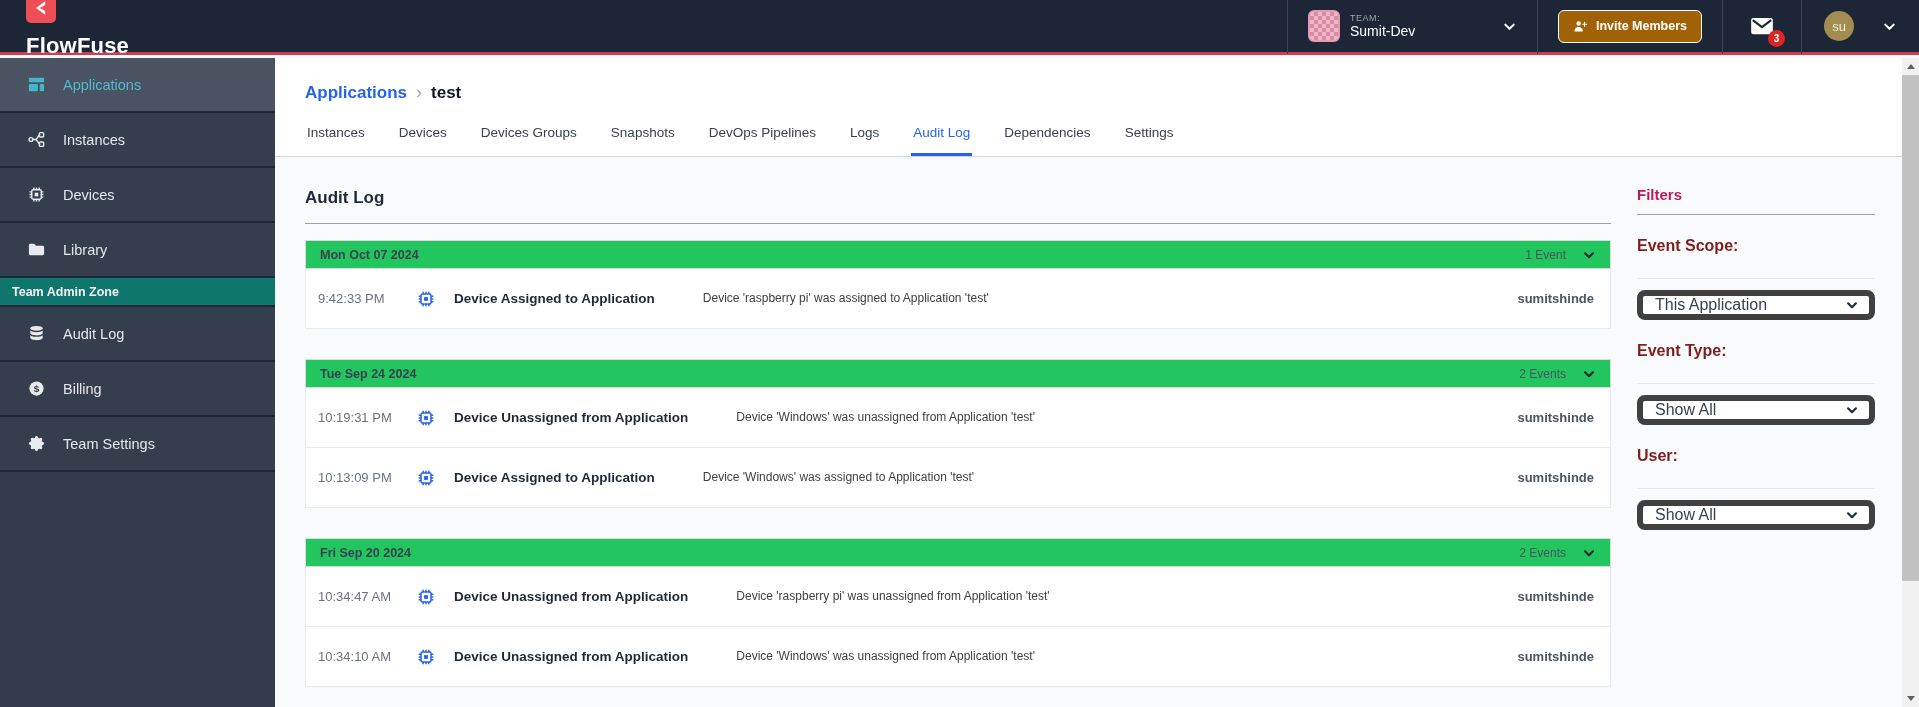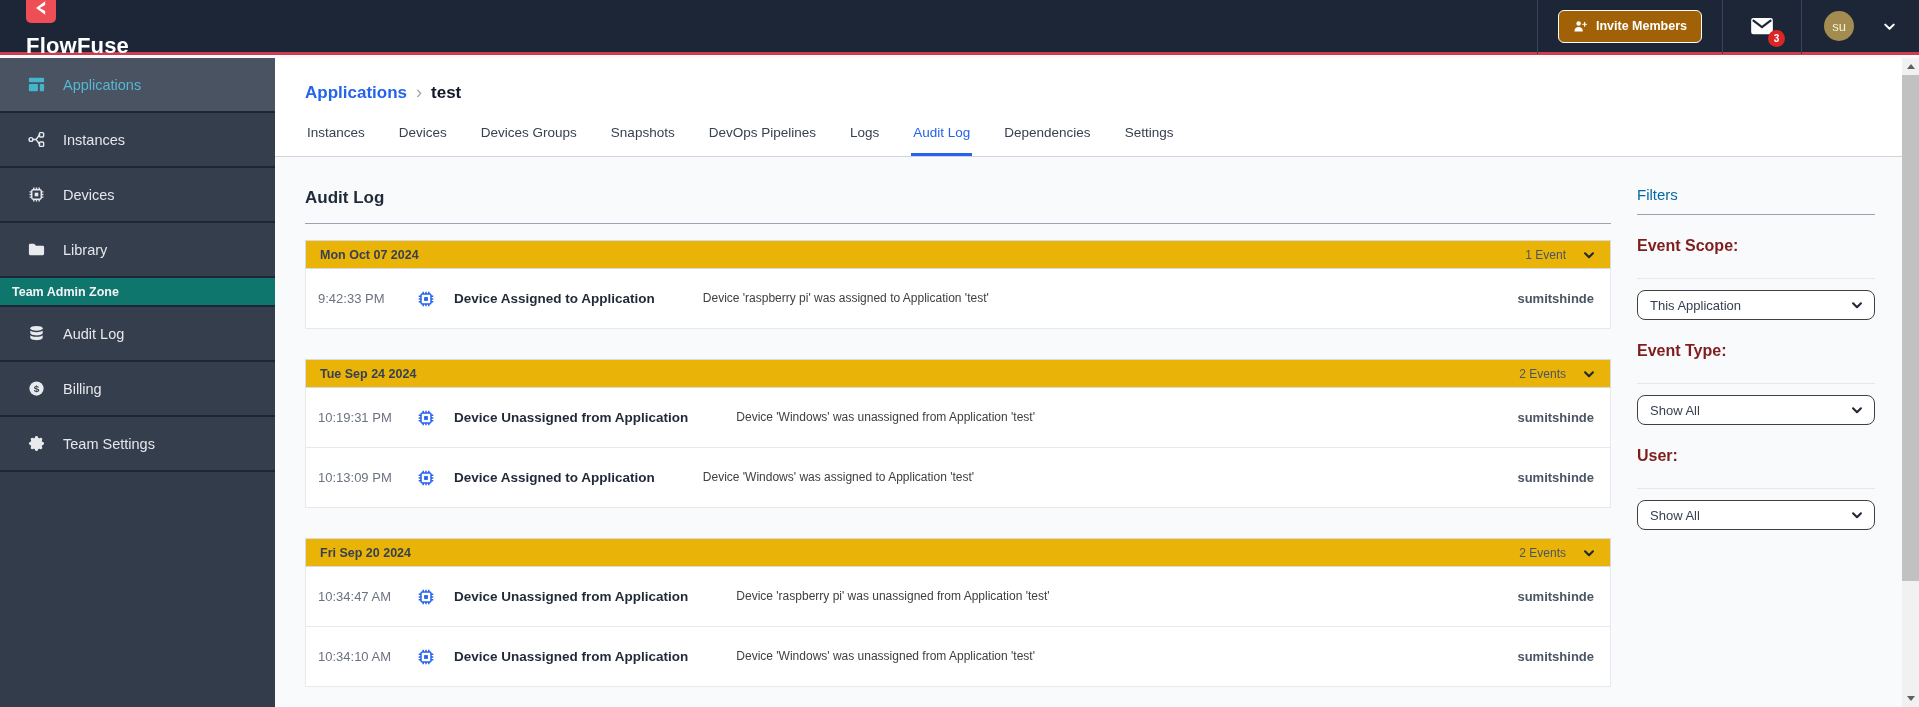--- a/index.html
+++ b/index.html
@@ -68,45 +68,45 @@
   .tab.active { color:#2563eb; border-bottom-color:#2563eb; }
 
   .content { display:flex; padding:0 28px 0 30px; }
   .events-col { width:1306px; flex:none; }
   .page-head { margin-top:31px; display:flex; align-items:baseline; gap:9px; }
   .page-title { font-size:17px; font-weight:700; color:#1f2937; }
   .page-sub { font-size:13px; color:#9ca3af; }
   .head-divider { border:none; border-top:1px solid #9ca3af; margin-top:15px; }
 
   .groups { margin-top:16px; display:flex; flex-direction:column; gap:30px; }
-  .group-header { height:29px; background:#eab308; border:1px solid #d8dbe0;
+  .group-header { height:29px; background:#22c55e; border:1px solid #d8dbe0;
                   display:flex; align-items:center; justify-content:space-between;
                   padding:0 14px; cursor:pointer; }
   .group-date { font-size:12.5px; font-weight:700; color:#374151; }
   .group-right { display:flex; align-items:center; gap:16px; color:#4b5563; }
   .group-count { font-size:12px; }
   .group-chev { color:#1f2937; display:flex; }
   .event-row { height:60px; background:#fff; border:1px solid #e7e9ec; border-top:none;
                display:flex; align-items:center; padding:0 16px 0 12px; }
   .e-time { width:86px; flex:none; color:#6b7280; font-size:13px; }
   .e-icon { color:#2563eb; display:flex; margin:0 18px 0 12px; }
   .e-text { flex:1; display:flex; flex-direction:row; gap:0; }
   .e-title { font-size:13.5px; font-weight:700; color:#1f2937; }
   .e-detail { font-size:12px; color:#404040;margin-left:48px; }
   .e-user { color:#4b5563; font-size:13px;font-weight:bold; }
 
   
   .filters-col { width:238px; margin-left:26px; flex:none; }
-  .filters-title { margin-top:29px; font-size:15px; font-weight:400; color:#0369a1; }
+  .filters-title { margin-top:29px; font-size:15px; font-weight:700; color:#be185d; }
   .filters-divider { border:none; border-top:1px solid #9ca3af; margin-top:11px; }
   .filter-label { margin-top:22px; font-size:16px; font-weight:700; color:#7f1d1d;
                   padding-bottom:23px; border-bottom:1px solid #e5e7eb; }
-  .select { margin-top:11px; height:30px; background:#fff; border:1px solid #404040;
+  .select { margin-top:11px; height:30px; background:#fff; border:6px solid #404040;
             border-radius:8px; display:flex; align-items:center; justify-content:space-between;
-            padding:0 10px 0 12px; font-size:13px; color:#374151; cursor:pointer; }
+            padding:0 10px 0 12px; font-size:16px; color:#374151; cursor:pointer; }
   .select .chev { color:#1f2937; }
 
   
   .scrollbar { position:absolute; top:58px; right:0; width:17px; bottom:0; background:#f1f1f1; }
   .sb-btn { height:17px; display:flex; align-items:center; justify-content:center; cursor:pointer; }
   .tri-up { width:0; height:0; border-left:4px solid transparent; border-right:4px solid transparent;
             border-bottom:5px solid #606060; }
   .tri-dn { width:0; height:0; border-left:4px solid transparent; border-right:4px solid transparent;
             border-top:5px solid #606060; }
   .sb-thumb { position:absolute; top:17px; left:0; width:17px; height:78%; background:#c1c1c1; cursor:pointer; }
@@ -118,20 +118,32 @@
 <div class="navbar">
   <div class="nav-left">
     <span class="logo-mark">
       <svg viewBox="0 0 24 24" width="20" height="20" fill="#fff">
           <path d="M17 4L6 12l11 8v-4.5L10.5 12 17 8.5z"></path>
         </svg>
     </span>
     <span class="brand-name">FlowFuse</span>
   </div>
   <div class="nav-right">
+    <div class="nav-sec team-sec">
+      <span class="team-avatar"></span>
+      <span class="team-text">
+        <span class="team-label">TEAM:</span>
+        <span class="team-name">Sumit-Dev</span>
+      </span>
+      <span class="chev">
+        <svg viewBox="0 0 16 16" width="15" height="15" fill="none" stroke="currentColor" stroke-width="2.2" stroke-linecap="round" stroke-linejoin="round">
+            <path d="M3.5 6l4.5 4.5L12.5 6"></path>
+          </svg>
+      </span>
+    </div>
     <div class="nav-sec">
       <button class="invite-btn">
         <span style="display:flex;">
           <svg viewBox="0 0 20 20" width="15" height="15" fill="#fff">
               <circle cx="7.5" cy="6" r="3"></circle>
               <path d="M2 16a5.5 5.5 0 0111 0v.5H2V16z"></path>
               <path d="M15.5 4.5v5M13 7h5" stroke="#fff" stroke-width="1.6" fill="none" stroke-linecap="round"></path>
             </svg>
         </span>
         <span>Invite Members</span>

